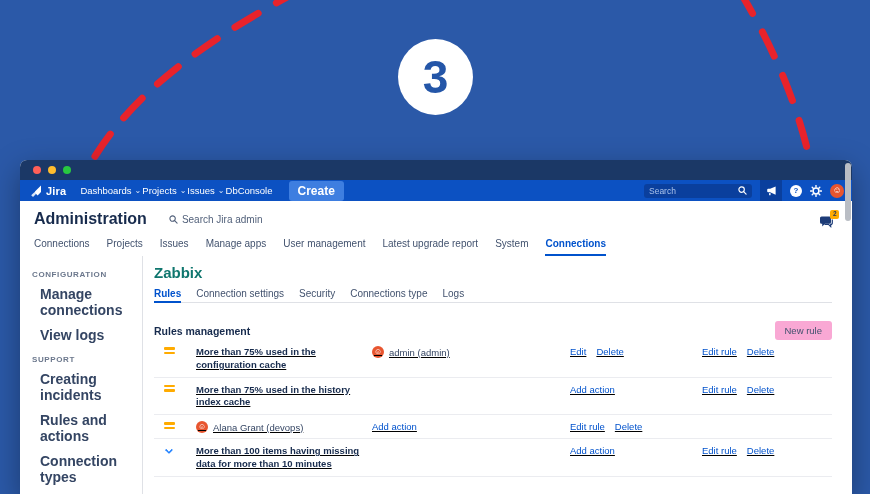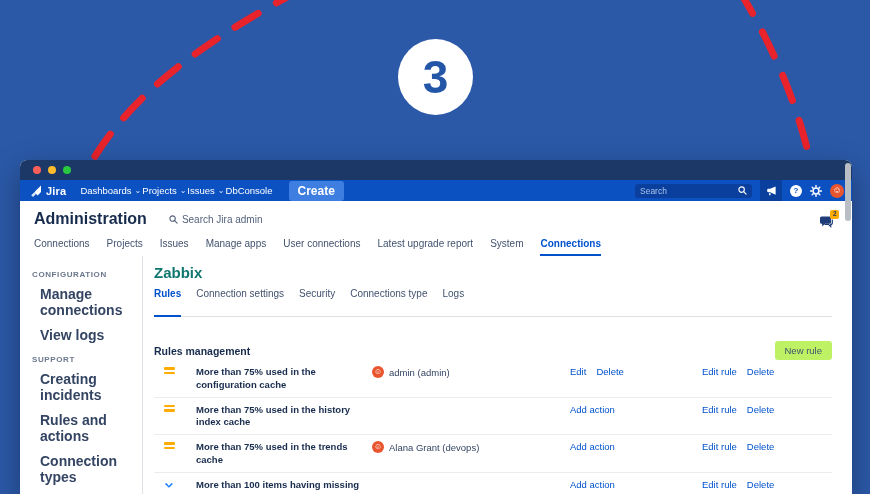--- a/index.html
+++ b/index.html
@@ -25,21 +25,21 @@
   
   .navbar { height:21px; background:#0C51C2; display:flex; align-items:center; padding:0 8px 0 10px; color:#fff; }
   .logo { display:flex; align-items:center; gap:4px; margin-right:14px; cursor:pointer; }
   .logo-text { font-size:11px; font-weight:bold; letter-spacing:.2px; }
   .nav-menus { display:flex; align-items:center; gap:1px; }
   .nav-menu { font-size:9.5px; display:flex; align-items:center; gap:3px; cursor:pointer; white-space:nowrap; }
   .chev { font-size:8px; line-height:1; opacity:.85; }
   .create-btn { margin-left:16px; background:#3E7EE0; border:none; color:#fff; font-weight:bold; font-size:12px;
     padding:3px 9px; border-radius:3px; cursor:pointer; font-family:inherit; }
   .nav-right { margin-left:auto; display:flex; align-items:center; gap:8px; }
-  .nav-search { width:117px; height:14px; background:#0A3F9D; border-radius:3px; display:flex; align-items:center; padding:0 5px; }
+  .nav-search { width:108px; height:14px; background:#0A3F9D; border-radius:3px; display:flex; align-items:center; padding:0 5px; }
   .nav-search input { flex:1; background:transparent; border:none; outline:none; color:#fff; font-size:8.5px; width:80px; font-family:inherit; }
   .nav-search input::placeholder { color:#A9C2EA; }
   .nav-ic { display:flex; align-items:center; justify-content:center; cursor:pointer; }
   .megaphone-box { width:22px; height:21px; background:#0A3F9D; }
   .help-circle { width:12px; height:12px; background:#fff; border-radius:50%; color:#0C51C2; font-size:8px;
     font-weight:bold; display:flex; align-items:center; justify-content:center; }
   .help-circle::before { content:"?"; }
   .nav-avatar { width:14px; height:14px; border-radius:50%; background:#E8552F; color:#fff; font-size:9px;
     display:flex; align-items:center; justify-content:center; line-height:1; overflow:hidden; }
 
@@ -58,32 +58,32 @@
   
   .app-body { display:flex; align-items:stretch; height:241px; }
   .sidebar { width:123px; flex:0 0 123px; border-right:1px solid #DFE1E6; padding:12px 4px 0 12px; }
   .side-sec-title { font-size:8px; font-weight:bold; color:#6B778C; letter-spacing:.6px; margin:12px 0 7px; }
   .side-sec-title:first-child { margin-top:2px; }
   .side-item { font-size:14px; color:#344563; margin:0 8px 9px; cursor:pointer;font-weight:bold; }
 
   .main { flex:1; padding:8px 20px 0 11px; }
   .main-title { font-size:15px; font-weight:bold; color:#0f766e; }
   .main-tabs { display:flex; gap:15px; margin-top:7px; border-bottom:1px solid #DFE1E6; }
-  .main-tab { font-size:10px; color:#42526E; padding-bottom:16px; cursor:pointer; white-space:nowrap; }
+  .main-tab { font-size:10px; color:#42526E; padding-bottom:2px; cursor:pointer; white-space:nowrap; }
   .main-tab.active { color:#0052CC; font-weight:bold; border-bottom:2px solid #0052CC; margin-bottom:-1px; }
-  .section-head { display:flex; align-items:center; justify-content:space-between; margin-top:24px; }
+  .section-head { display:flex; align-items:center; justify-content:space-between; margin-top:18px; }
   .section-title { font-size:10.5px; font-weight:bold; color:#172B4D; }
-  .new-rule-btn { background:#bef264; border:none; border-radius:3px; color:#42526E; font-size:9.5px;
+  .new-rule-btn { background:#f9a8d4; border:none; border-radius:3px; color:#42526E; font-size:9.5px;
     padding:4px 10px; cursor:pointer; font-family:inherit; }
 
   .grid { display:grid; grid-template-columns:42px 176px 198px 132px 1fr; }
   .thead { margin-top:5px; border-bottom:1px solid #C3C9D1; }
   .th { font-size:9px; color:#6B778C; padding:4px 4px 5px 0; }
   .th:first-child { padding-left:4px; }
-  .trow { border-bottom:1px solid #EBECF0; align-items:flex-start; }
+  .trow { border-bottom:1px solid #EBECF0; align-items:flex-start;text-decoration:underline; }
   .td { font-size:9.5px; padding:6px 4px 5px 0; color:#344563; }
   .td.name { font-weight:bold; color:#172B4D; line-height:1.35; }
   .pr-wrap { padding-left:10px; padding-top:7px; cursor:grab; }
   .eq-bars { display:flex; flex-direction:column; gap:2px; width:11px; }
   .eq-bars i { display:block; height:2.5px; background:#FFAB00; border-radius:1px; }
   .chev-low { display:block; width:6px; height:6px; border-right:2px solid #2684FF; border-bottom:2px solid #2684FF;
     transform:rotate(45deg); margin:1px 0 0 2px; border-radius:1px; }
   .assignee { display:flex; align-items:center; gap:5px; }
   .mini-avatar { width:12px; height:12px; border-radius:50%; background:#E8552F; color:#fff; font-size:8px;
     display:flex; align-items:center; justify-content:center; flex:0 0 12px; line-height:1; }
@@ -180,21 +180,21 @@
           <path d="M1 3 a1.6 1.6 0 0 1 1.6 -1.6 h7.8 A1.6 1.6 0 0 1 12 3 v4.2 a1.6 1.6 0 0 1 -1.6 1.6 H6 L3.2 11.6 V8.8 H2.6 A1.6 1.6 0 0 1 1 7.2 Z" fill="#1D3C78"></path>
           <path d="M5.5 9.4 h4 l2.2 2.2 v-2.2 h0.3 a1.3 1.3 0 0 0 1.3 -1.3 V4.6" fill="none" stroke="#1D3C78" stroke-width="1.2"></path>
         </svg>
         <span class="notif-badge">2</span>
       </span>
       <div class="admin-tabs">
           <span class="admin-tab">Connections</span>
           <span class="admin-tab">Projects</span>
           <span class="admin-tab">Issues</span>
           <span class="admin-tab">Manage apps</span>
-          <span class="admin-tab">User connections</span>
+          <span class="admin-tab">User management</span>
           <span class="admin-tab">Latest upgrade report</span>
           <span class="admin-tab">System</span>
           <span class="admin-tab active">Connections</span>
         </div>
     </div>
 
     <div class="app-body">
       <div class="sidebar">
           <div class="side-sec-title">CONFIGURATION</div>
           <div class="side-item">Manage connections</div>
@@ -246,21 +246,20 @@
               <div class="td"><a class="link">Add action</a></div>
               <div class="td"><a class="link">Edit rule</a><a class="link">Delete</a></div>
             </div>
             <div class="grid trow">
               <div class="td pr-wrap">
                 <span class="eq-bars">
                   <i></i>
                   <i></i>
                 </span>
               </div>
-              <div class="td name">More than 75% used in the trends cache</div>
               <div class="td assignee">
                 <span class="mini-avatar">☺</span>
                 <span>Alana Grant (devops)</span>
               </div>
               <div class="td"><a class="link">Add action</a></div>
               <div class="td"><a class="link">Edit rule</a><a class="link">Delete</a></div>
             </div>
             <div class="grid trow">
               <div class="td pr-wrap">
                 <span class="chev-low"></span>

